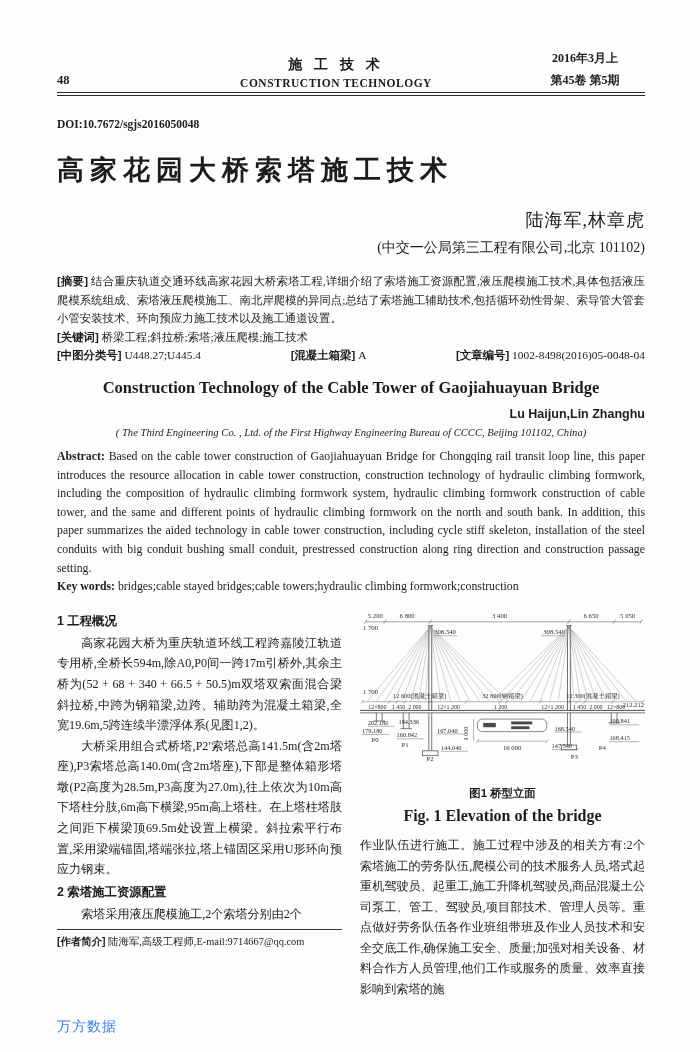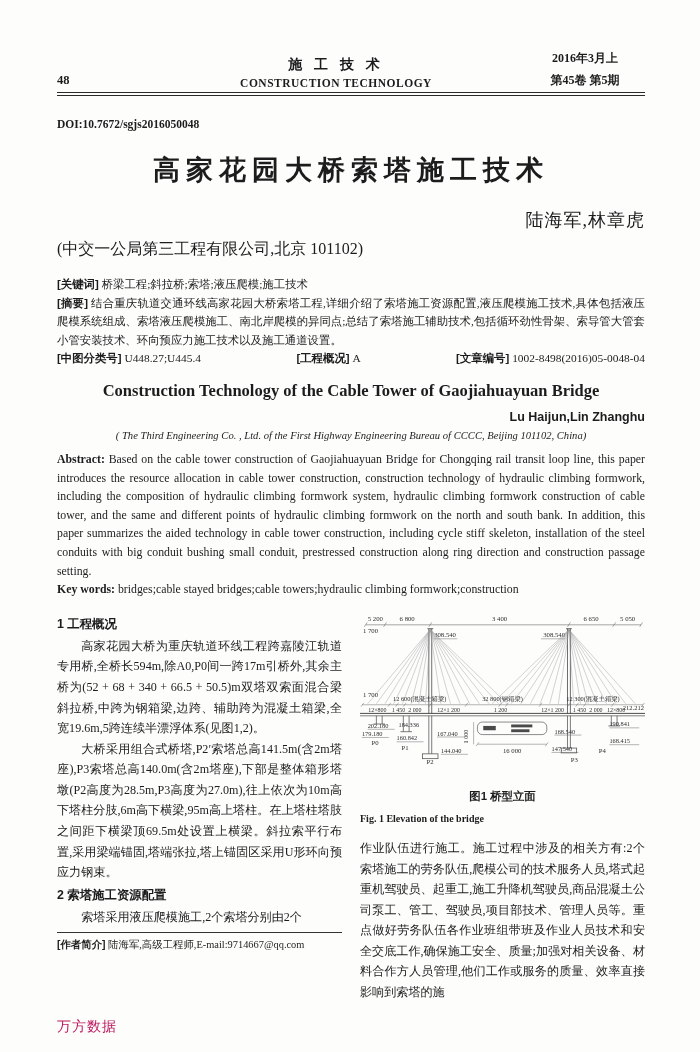--- a/index.html
+++ b/index.html
@@ -17,23 +17,23 @@
   .hdr-center { flex:1; text-align:center; }
   .hdr-right { width:120px; text-align:center; }
   .jtitle-cn { font-size:14px; font-weight:bold; letter-spacing:4px; font-family:"Liberation Sans",sans-serif; }
   .jtitle-en { font-size:11.5px; font-weight:bold; margin-top:3px; letter-spacing:0.5px; }
   .issue-date { font-size:12px; font-weight:bold; }
   .vol-issue { font-size:12px; font-weight:bold; margin-top:5px; }
   .rule-double { margin-top:3px; height:4px; border-top:1.6px solid #2a2a2a; border-bottom:1.2px solid #2a2a2a; }
 
   .doi { margin-top:22px; font-size:11.5px; font-weight:bold; }
 
-  .title-cn { margin-top:22px; text-align:center; font-size:27px; font-weight:bold; letter-spacing:6px; }
+  .title-cn { margin-top:22px; font-size:27px; font-weight:bold; letter-spacing:6px; }
   .authors-cn { margin-top:20px; text-align:right; font-size:18px; letter-spacing:1px; }
-  .affil-cn { margin-top:7px; text-align:left; font-size:16px; }
+  .affil-cn { margin-top:7px; text-align:right; font-size:14px; }
 
   .abs-block { margin-top:15px; font-size:11.4px; line-height:18.6px; text-align:justify; }
   .abs-label { font-weight:bold; font-family:"Liberation Sans",sans-serif; }
   .clc-row { display:flex; justify-content:space-between; }
 
   .title-en { margin-top:13px; text-align:center; font-size:16.5px; font-weight:bold; }
   .authors-en { margin-top:9px; text-align:right; font-size:12.5px; font-weight:bold; font-family:"Liberation Sans",sans-serif; }
   .affil-en { margin-top:6px; text-align:center; font-size:10.6px; font-style:italic; }
 
   .abs-en { margin-top:9px; font-size:11.8px; line-height:18.6px; text-align:justify; }
@@ -47,23 +47,23 @@
   .noindent { text-indent:0; }
 
   .footnote { margin-top:5px; border-top:1px solid #333; padding-top:4px; font-size:10.4px; line-height:16px; text-align:left; }
   .fn-label { font-weight:bold; font-family:"Liberation Sans",sans-serif; }
 
   
   .figure-box { width:285px; }
   .fig-svg { width:285px; height:172px; display:block; }
   .fig-svg text { font-family:"Liberation Serif",serif; fill:#2e2e2e; }
   .cap-cn { text-align:center; font-size:11.4px; font-weight:bold; font-family:"Liberation Sans",sans-serif; margin-top:2px; }
-  .cap-en { font-size:10px; font-weight:bold; margin-top:3px; margin-bottom:8px; }
-
-  .watermark { position:absolute; left:57px; bottom:16px; font-size:14px; color:#be185d;
+  .cap-en { text-align:center; font-size:16px; font-weight:bold; margin-top:3px; margin-bottom:8px; }
+
+  .watermark { position:absolute; left:57px; bottom:16px; font-size:14px; color:#3b82f6;
                font-family:"Liberation Sans",sans-serif; letter-spacing:1px; }
 </style>
 </head>
 <body>
 
 <div class="page">
   <div class="content">
 
     <div class="hdr">
       <div class="hdr-left">48</div>
@@ -78,25 +78,25 @@
     </div>
     <div class="rule-double"></div>
 
     <div class="doi">DOI:10.7672/sgjs2016050048</div>
 
     <h1 class="title-cn">高家花园大桥索塔施工技术</h1>
     <div class="authors-cn">陆海军,林章虎</div>
     <div class="affil-cn">(中交一公局第三工程有限公司,北京  101102)</div>
 
     <div class="abs-block">
+      <div><span class="abs-label">[摘要]</span>&nbsp;<span>结合重庆轨道交通环线高家花园大桥索塔工程,详细介绍了索塔施工资源配置,液压爬模施工技术,具体包括液压爬模系统组成、索塔液压爬模施工、南北岸爬模的异同点;总结了索塔施工辅助技术,包括循环劲性骨架、索导管大管套小管安装技术、环向预应力施工技术以及施工通道设置。</span></div>
       <div><span class="abs-label">[关键词]</span>&nbsp;<span>桥梁工程;斜拉桥;索塔;液压爬模;施工技术</span></div>
-      <div><span class="abs-label">[摘要]</span>&nbsp;<span>结合重庆轨道交通环线高家花园大桥索塔工程,详细介绍了索塔施工资源配置,液压爬模施工技术,具体包括液压爬模系统组成、索塔液压爬模施工、南北岸爬模的异同点;总结了索塔施工辅助技术,包括循环劲性骨架、索导管大管套小管安装技术、环向预应力施工技术以及施工通道设置。</span></div>
       <div class="clc-row">
         <span><span class="abs-label">[中图分类号]</span>&nbsp;<span>U448.27;U445.4</span></span>
-        <span><span class="abs-label">[工程概况]</span>&nbsp;<span>A</span></span>
+        <span><span class="abs-label">[混凝土箱梁]</span>&nbsp;<span>A</span></span>
         <span><span class="abs-label">[文章编号]</span>&nbsp;<span>1002-8498(2016)05-0048-04</span></span>
       </div>
     </div>
 
     <h2 class="title-en">Construction Technology of the Cable Tower of Gaojiahuayuan Bridge</h2>
     <div class="authors-en">Lu Haijun,Lin Zhanghu</div>
     <div class="affil-en">( The Third Engineering Co. , Ltd.  of the First Highway Engineering Bureau of CCCC, Beijing   101102, China)</div>
 
     <div class="abs-en"><b>Abstract:</b> <span>Based on the cable tower construction of Gaojiahuayuan Bridge for Chongqing rail transit loop line, this paper introduces the resource allocation in cable tower construction, construction technology of hydraulic climbing formwork, including the composition of hydraulic climbing formwork system, hydraulic climbing formwork construction of cable tower, and the same and different points of hydraulic climbing formwork on the north and south bank.  In addition, this paper summarizes the aided technology in cable tower construction, including cycle stiff skeleton, installation of the steel conduits with big conduit bushing small conduit, prestressed construction along ring direction and construction passage setting.</span></div>
     <div class="kw-en"><b>Key words:</b> <span>bridges;cable stayed bridges;cable towers;hydraulic climbing formwork;construction</span></div>

